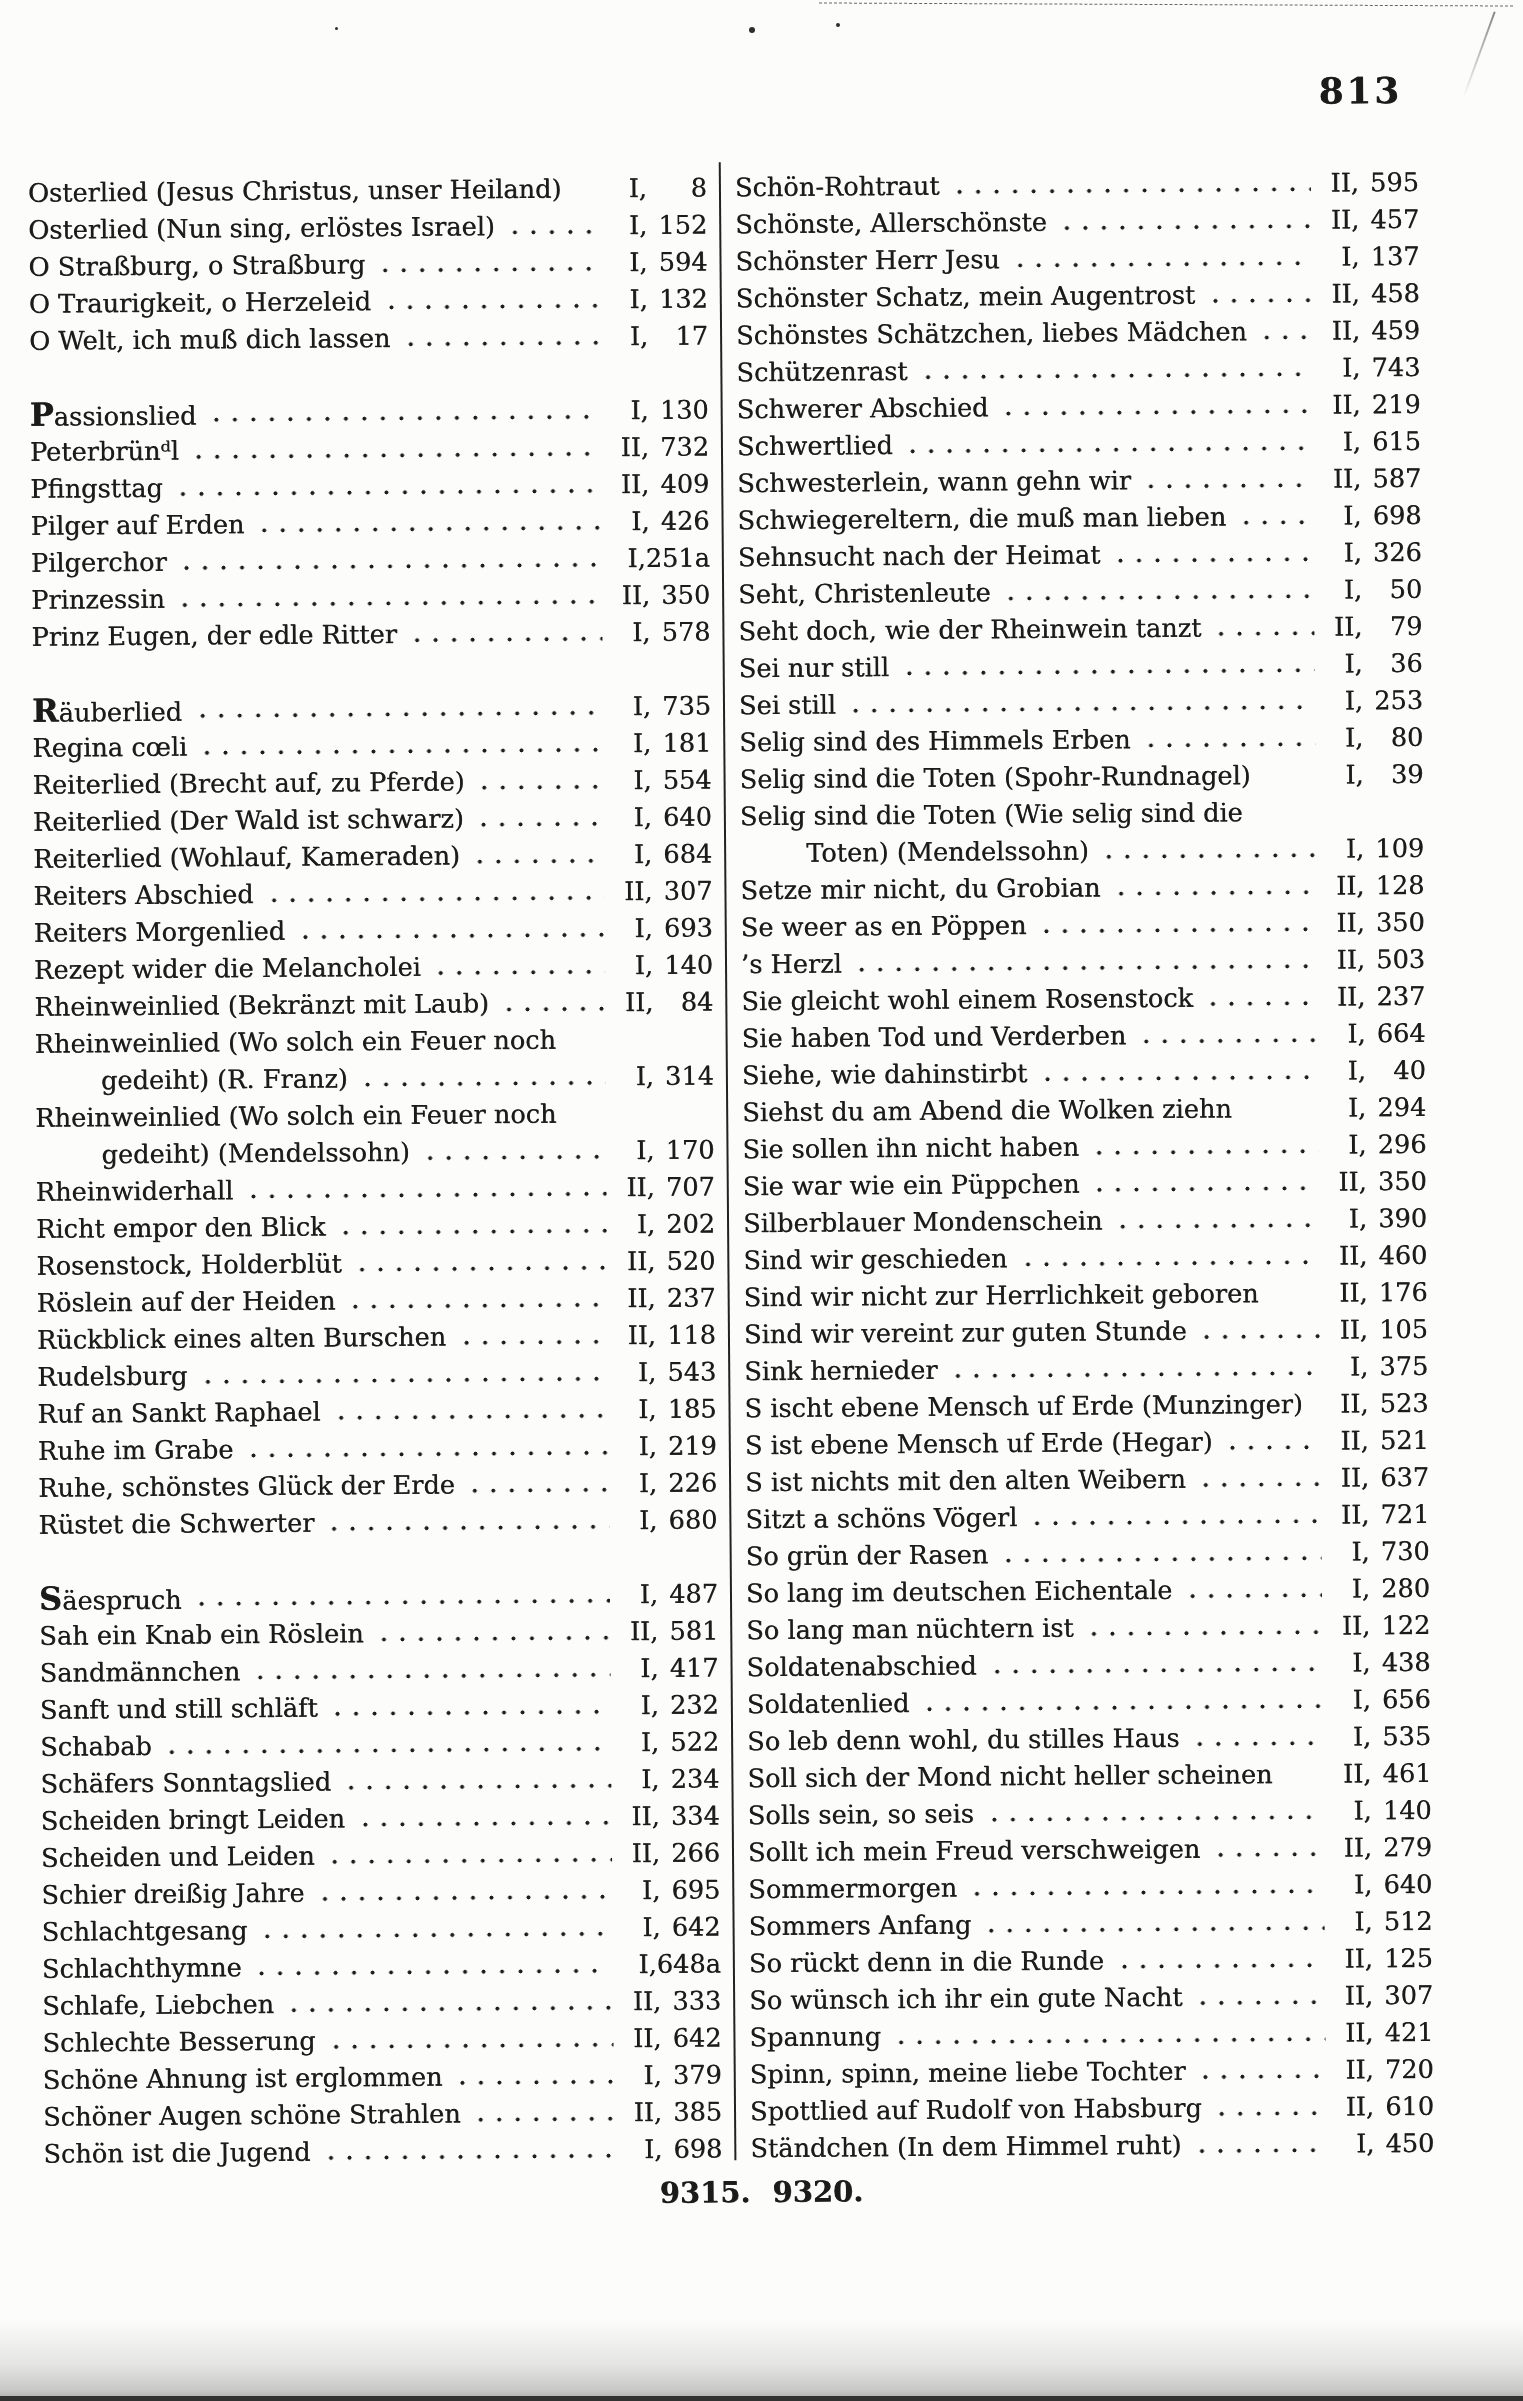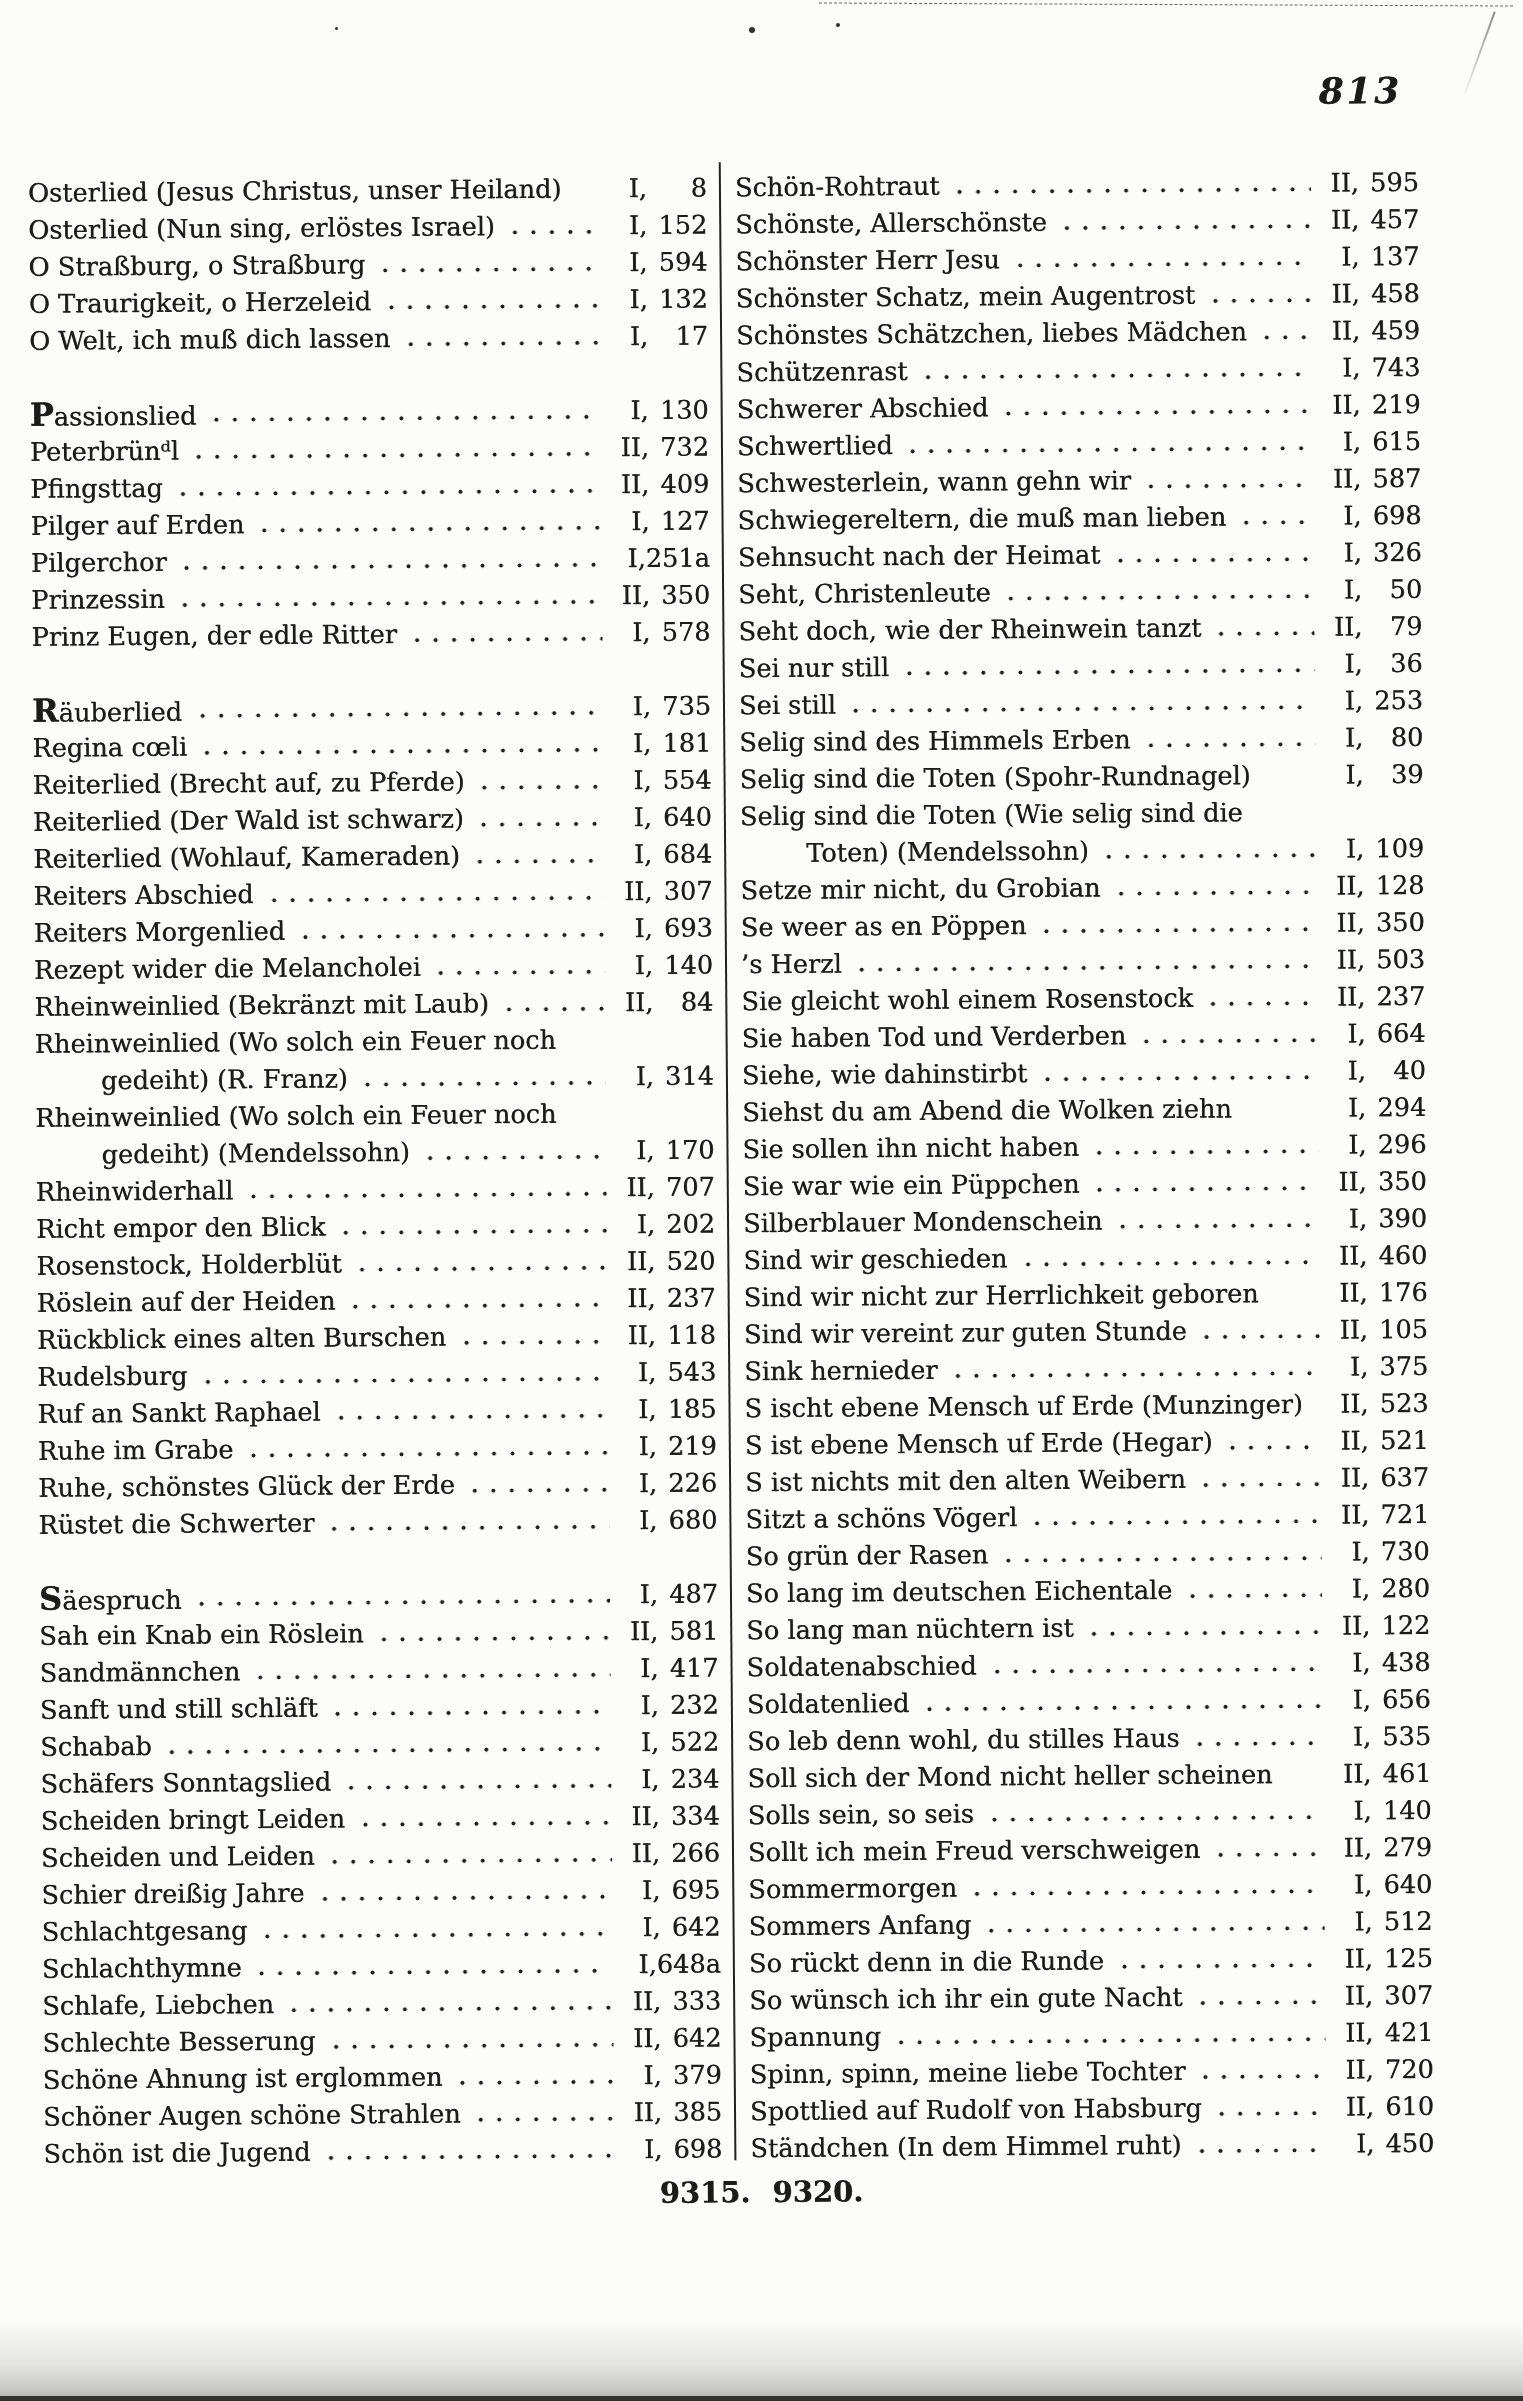--- a/index.html
+++ b/index.html
@@ -11,21 +11,21 @@
   }
   .paper{position:absolute;inset:0;background:#fcfcfb;}
   .content{
     position:absolute;inset:0;
     transform:rotate(-0.45deg);
     transform-origin:50% 40%;
     text-shadow:0.4px 0.2px 0 rgba(25,25,25,0.8);
   }
   .pagenum{
     position:absolute;top:74px;left:1310px;width:114px;
-    font-size:36px;font-weight:700;letter-spacing:2.7px;text-align:center;font-style:italic;
+    font-size:36px;font-weight:700;letter-spacing:2.7px;text-align:center;
   }
   .divider{
     position:absolute;left:725px;top:162px;width:2.2px;height:1998px;
     background:#222;
   }
   .col{position:absolute;top:169px;font-size:25.6px;}
   .col-left{left:34px;width:679px;}
   .col-right{left:741px;width:684px;}
   .row{height:37px;line-height:37px;display:flex;white-space:nowrap;}
   .row .t{flex:0 0 auto;}
@@ -123,21 +123,21 @@
       <div class="row">
         <span class="t">Pfingsttag</span>
         <span class="fill dots"></span>
         <span class="r">II,</span>
         <span class="p">409</span>
       </div>
       <div class="row">
         <span class="t">Pilger auf Erden</span>
         <span class="fill dots"></span>
         <span class="r">I,</span>
-        <span class="p">127</span>
+        <span class="p">426</span>
       </div>
       <div class="row">
         <span class="t">Pilgerchor</span>
         <span class="fill dots"></span>
         <span class="r">I,</span>
         <span class="p">251a</span>
       </div>
       <div class="row">
         <span class="t">Prinzessin</span>
         <span class="fill dots"></span>

